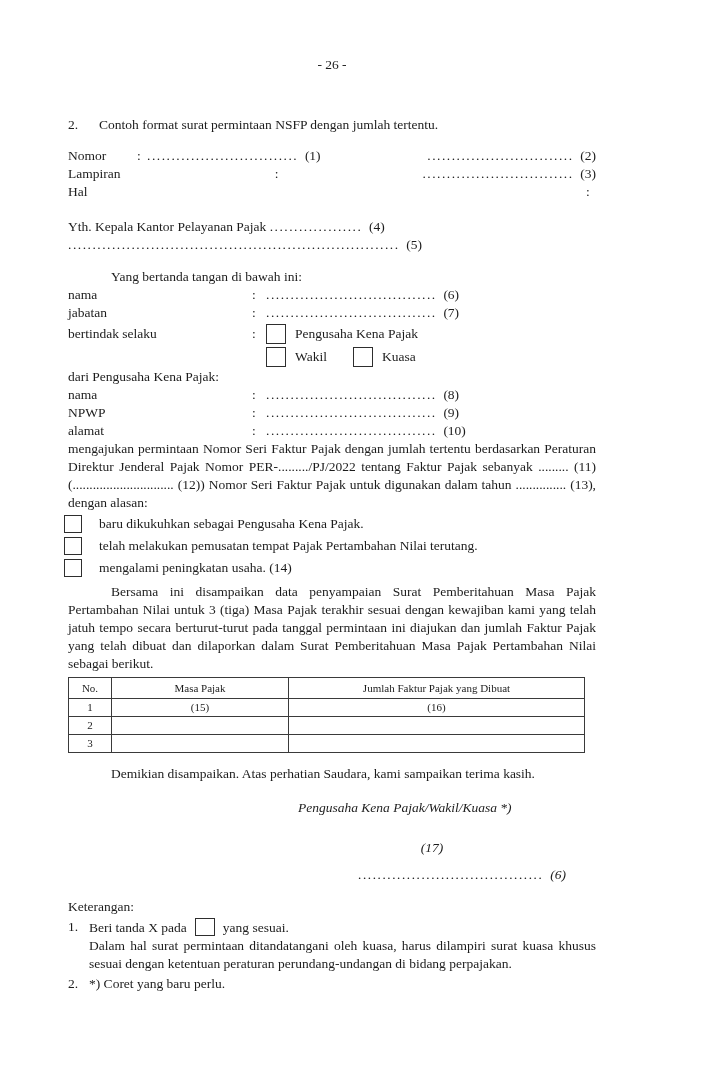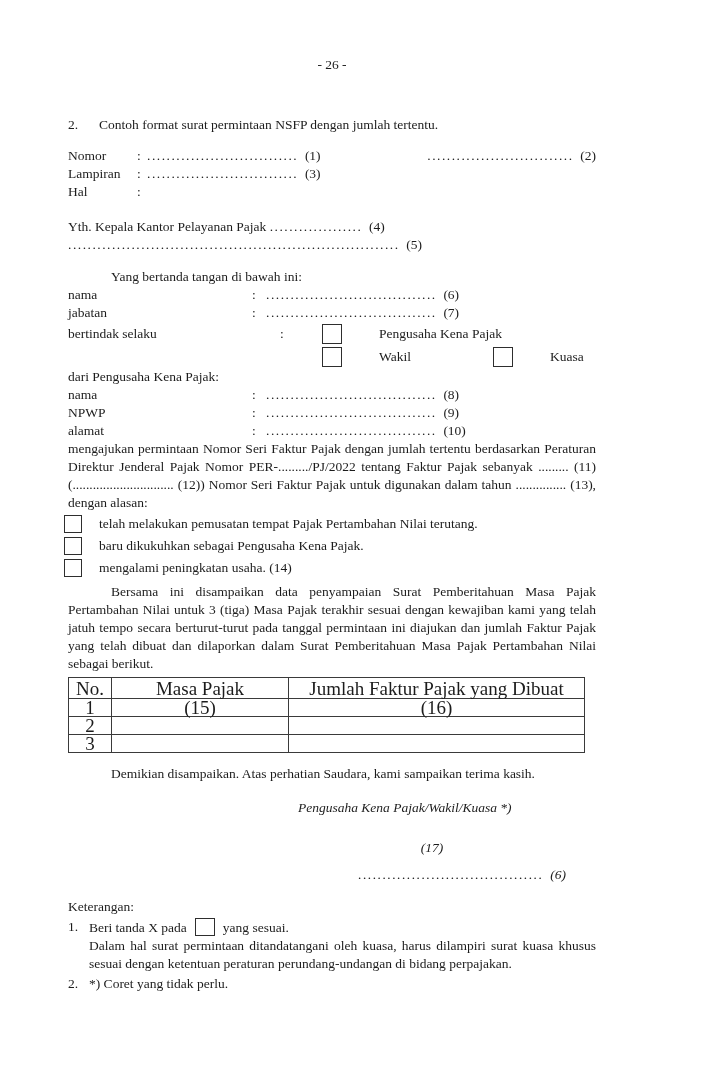--- a/index.html
+++ b/index.html
@@ -10,58 +10,58 @@
     -webkit-font-smoothing:antialiased;
   }
   .page{padding:56px 86px 0 68px;width:528px;}
 
   .pageno{text-align:center;margin-bottom:42px;}
 
   .title-row{display:flex;margin-bottom:13px;}
   .title-num{width:31px;flex:none;}
 
   
-  .lh-row{display:flex;white-space:nowrap;}
+  .lh-row{display:flex;white-space:nowrap;justify-content:space-between;}
   .lh-label{width:69px;flex:none;}
   .lh-colon{width:10px;flex:none;}
   .lh-right{margin-left:auto;}
 
   .dots{letter-spacing:1.5px;}
 
   .addressee{margin-top:17px;margin-bottom:14px;}
 
   .indent1{text-indent:43px;}
 
   
   .frow{display:flex;white-space:nowrap;}
   .flabel{width:184px;flex:none;}
   .fcolon{width:14px;flex:none;}
 
   .cb{
     display:inline-block;width:16px;height:16px;background:#fff;
     border:1.6px solid #2e2e2e;vertical-align:-3px;flex:none;
   }
   .cb.big{width:18px;height:18px;}
-  .cbrow{display:flex;align-items:center;height:23px;white-space:nowrap;gap:28px;}
+  .cbrow{display:flex;align-items:center;height:23px;white-space:nowrap;}
   .cbrow .cb{margin-right:9px;}
   .cb-gap{width:26px;flex:none;}
 
   .para{text-align:justify;}
   .reasons{margin:1px 0 2px 0;}
   .reason{display:flex;align-items:center;height:22px;white-space:nowrap;margin-left:-4px;}
   .reason .cb{margin-right:17px;}
 
   .data-para{margin-top:4px;}
 
   table.spt{
     border-collapse:collapse;margin-top:4px;width:516px;table-layout:fixed;
   }
   table.spt th,table.spt td{
     border:1.6px solid #3a3a3a;text-align:center;padding:0;
-    font-weight:normal;font-size:19px;line-height:17px;
+    font-weight:normal;font-size:11px;line-height:17px;
   }
   table.spt th{height:20px;}
   table.spt td{height:17px;}
   col.c1{width:43px;}col.c2{width:177px;}col.c3{width:296px;}
 
   .closing{margin-top:12px;}
 
   .sig-block{width:268px;margin:16px 30px 0 auto;font-style:italic;}
   .sig-role{white-space:nowrap;}
   .sig-ref{text-align:center;margin-top:22px;}
@@ -151,25 +151,25 @@
     <span class="flabel">alamat</span>
     <span class="fcolon">:</span>
     <span><span class="dots">...................................</span>&nbsp; <span>(10)</span></span>
   </div>
 
   <div class="para">mengajukan permintaan Nomor Seri Faktur Pajak dengan jumlah tertentu berdasarkan Peraturan Direktur Jenderal Pajak Nomor PER-........./PJ/2022 tentang Faktur Pajak sebanyak ......... (11) (.............................. (12)) Nomor Seri Faktur Pajak untuk digunakan dalam tahun ............... (13), dengan alasan:</div>
 
   <div class="reasons">
     <div class="reason">
       <span class="cb"></span>
-      <span>telah melakukan pemusatan tempat Pajak Pertambahan Nilai terutang.</span>
+      <span>baru dikukuhkan sebagai Pengusaha Kena Pajak.</span>
     </div>
     <div class="reason">
       <span class="cb"></span>
-      <span>baru dikukuhkan sebagai Pengusaha Kena Pajak.</span>
+      <span>telah melakukan pemusatan tempat Pajak Pertambahan Nilai terutang.</span>
     </div>
     <div class="reason">
       <span class="cb"></span>
       <span>mengalami peningkatan usaha. (14)</span>
     </div>
   </div>
 
   <div class="para indent1 data-para">Bersama ini disampaikan data penyampaian Surat Pemberitahuan Masa Pajak Pertambahan Nilai untuk 3 (tiga) Masa Pajak terakhir sesuai dengan kewajiban kami yang telah jatuh tempo secara berturut-turut pada tanggal permintaan ini diajukan dan jumlah Faktur Pajak yang telah dibuat dan dilaporkan dalam Surat Pemberitahuan Masa Pajak Pertambahan Nilai sebagai berikut.</div>
 
   <table class="spt">
@@ -214,17 +214,17 @@
     <div>Keterangan:</div>
     <div class="note">
       <span class="note-num">1.</span>
       <span class="note-body">
         <span>Beri tanda X pada</span><span class="cb inline"></span><span>yang sesuai.</span>
         <div class="para">Dalam hal surat permintaan ditandatangani oleh kuasa, harus dilampiri surat kuasa khusus sesuai dengan ketentuan peraturan perundang-undangan di bidang perpajakan.</div>
       </span>
     </div>
     <div class="note">
       <span class="note-num">2.</span>
-      <span class="note-body">*) Coret yang tidak perlu.</span>
+      <span class="note-body">*) Coret yang baru perlu.</span>
     </div>
   </div>
 
 </div>
 
 </body></html>

